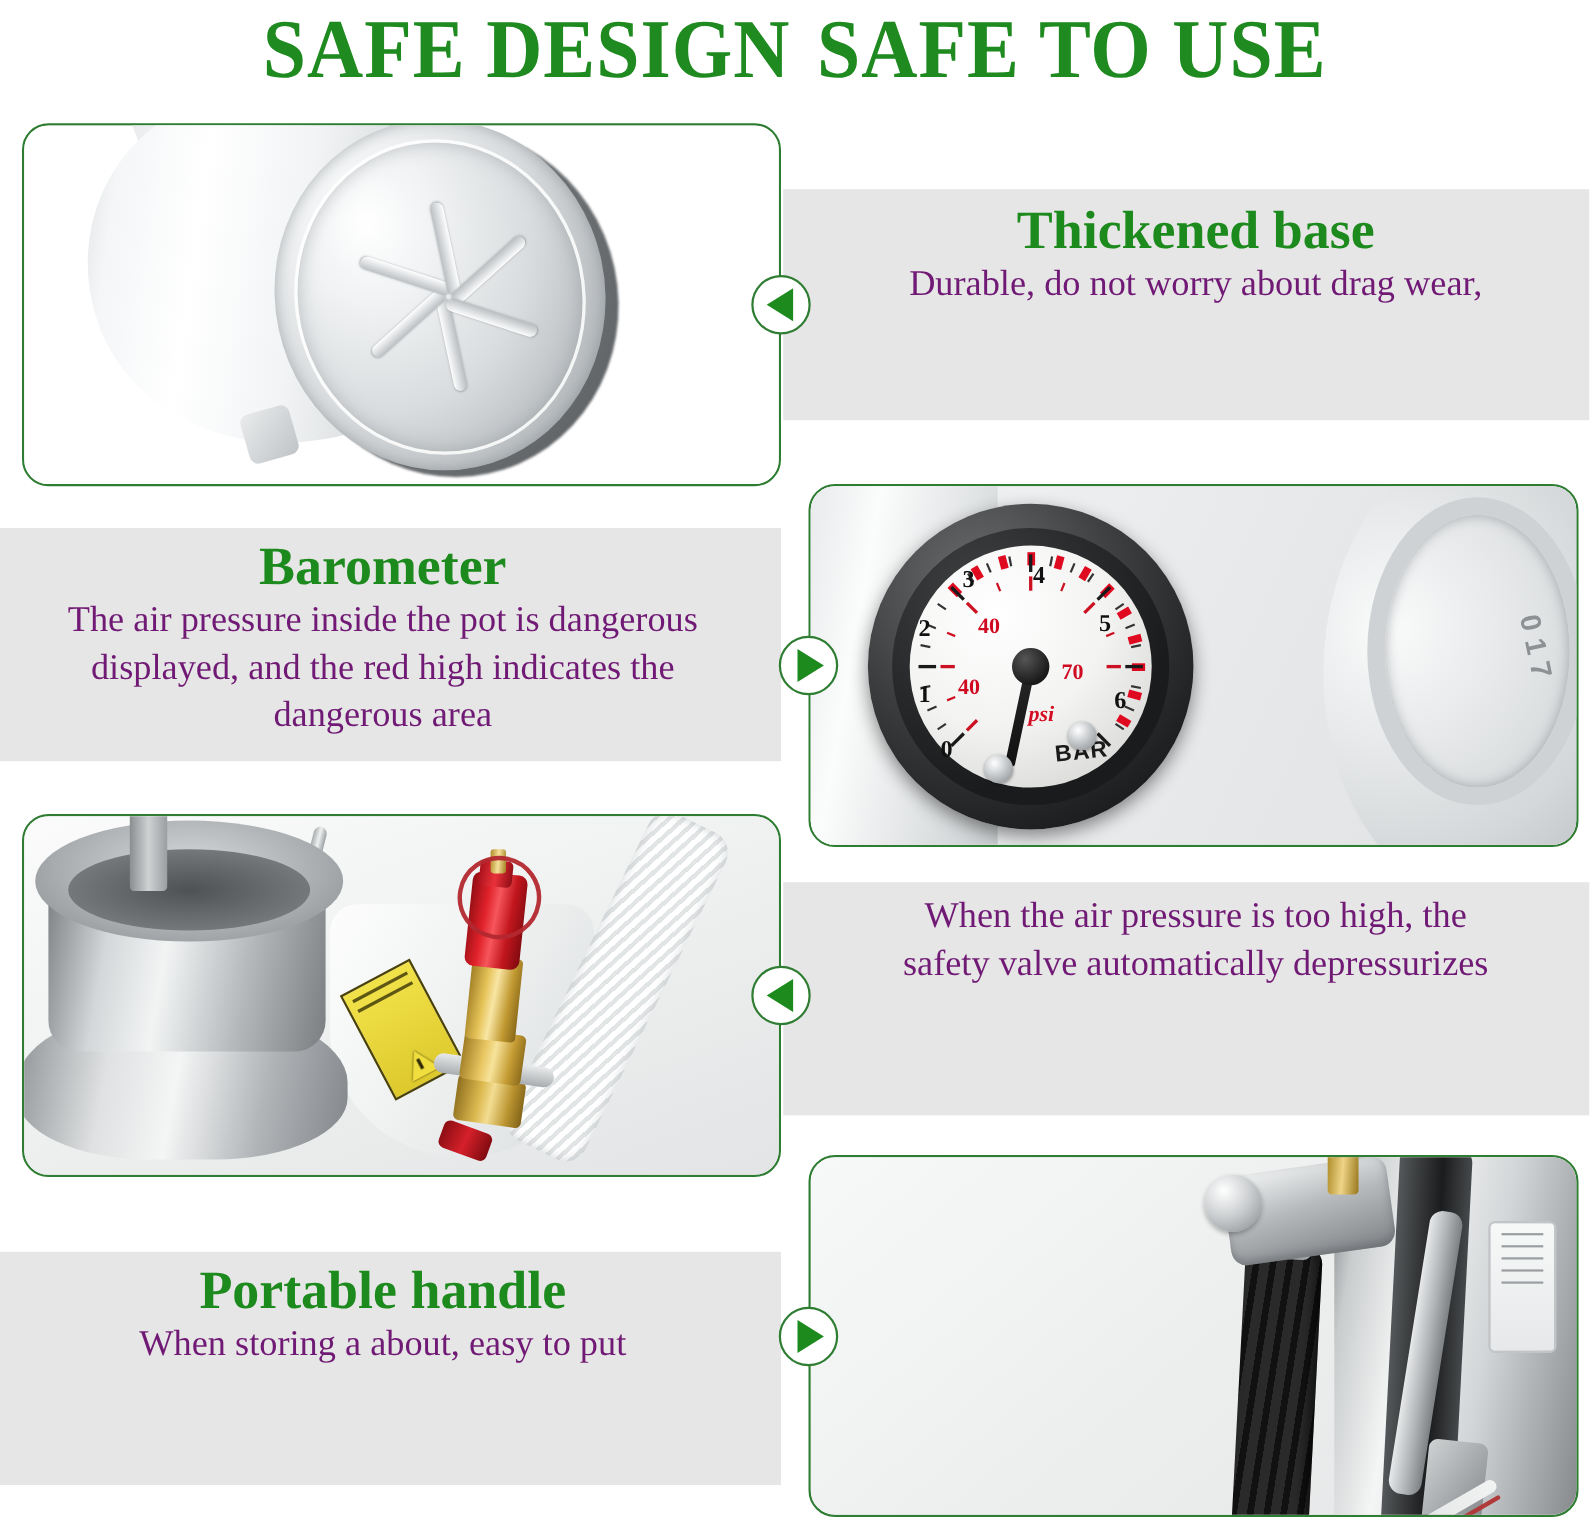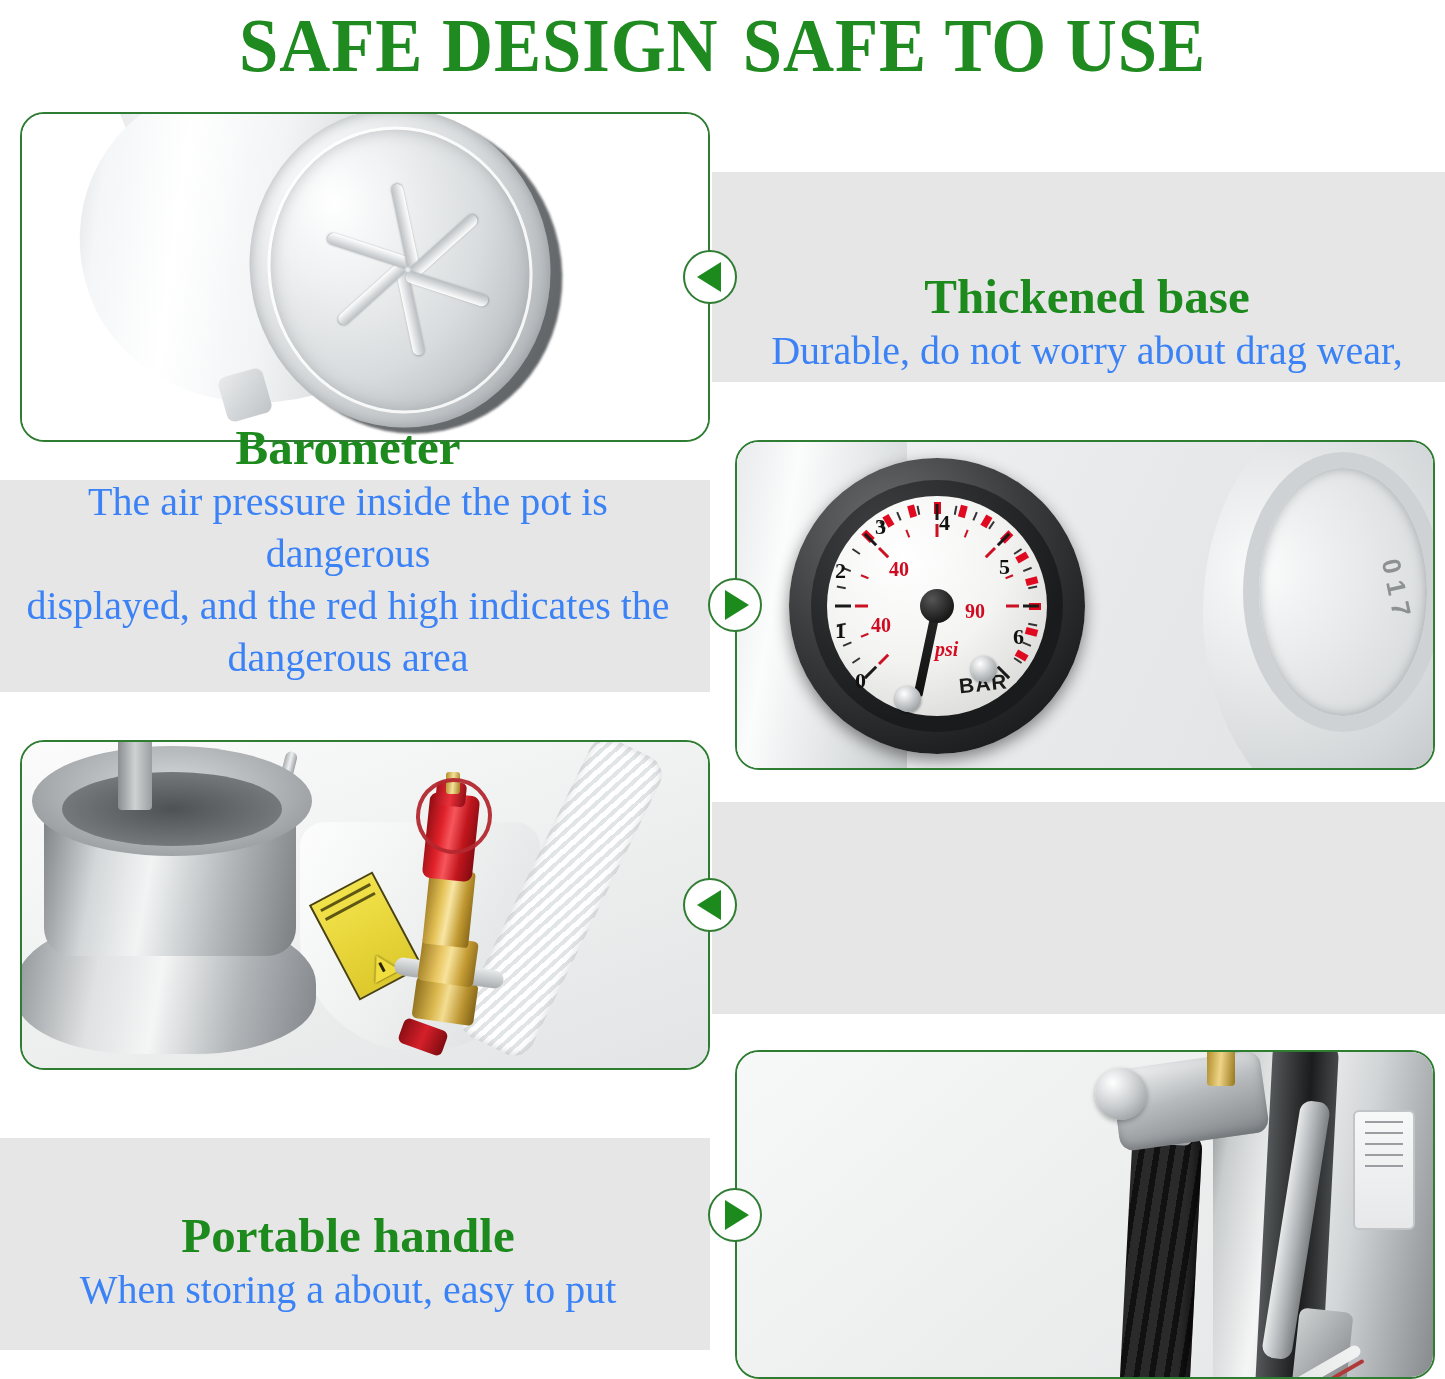--- a/index.html
+++ b/index.html
@@ -27,34 +27,34 @@
 
   
   .graypanel {
     position: absolute;
     background: #e6e6e6;
     z-index: 1;
   }
   .txtwrap {
     position: absolute;
     display: flex; flex-direction: column;
-    justify-content: flex-end;
+    justify-content: flex-start;
     z-index: 3;
   }
   .ttl {
     color: #1d8a1d;
     font-weight: bold;
     font-size: 49px;
     line-height: 1.12;
     white-space: nowrap;
     font-family: "Liberation Serif","DejaVu Serif",serif;
   }
   .desc {
-    color: #3b82f6;
-    font-size: 40px;
+    color: #701a75;
+    font-size: 33px;
     line-height: 1.30;
     font-family: "Liberation Serif","DejaVu Serif",serif;
   }
   .align-c { align-items: center; text-align: center; }
 
   
   .card {
     position: absolute;
     border: 2px solid #2e7d32;
     border-radius: 24px;
@@ -410,21 +410,21 @@
             <div class="num" style="left:28px; top:172px;">0</div>
             <div class="num" style="left:8px; top:122px;">1</div>
             <div class="num" style="left:8px; top:62px;">2</div>
             <div class="num" style="left:48px; top:18px;">3</div>
             <div class="num" style="left:112px; top:14px;">4</div>
             <div class="num" style="left:172px; top:58px;">5</div>
             <div class="num" style="left:186px; top:128px;">6</div>
 
             <div class="numred" style="left:44px; top:118px;">40</div>
             <div class="numred" style="left:62px; top:62px;">40</div>
-            <div class="numred" style="left:138px; top:104px;">90</div>
+            <div class="numred" style="left:138px; top:104px;">70</div>
 
             <div class="psi">psi</div>
             <div class="barlbl">BAR</div>
 
             <div class="needle" style="transform: translate(-4.5px,-12px) rotate(12deg);"></div>
             <div class="hub"></div>
           </div>
           <div class="screw" style="left:84px; top:206px;"></div>
           <div class="screw" style="left:160px; top:176px;"></div>
         </div>
@@ -474,20 +474,24 @@
       <div class="v-goldpin"></div>
       <div class="v-ring"></div>
     </div>
   </div>
 
   <div class="arrow" style="left:683px; top:878px;">
     <span class="tri tri-left"></span>
   </div>
 
   <div class="txtwrap align-c" style="left:742px; top:812px; width:690px; height:196px;">
+    <div class="desc">
+      <div>When the air pressure is too high, the</div>
+      <div>safety valve automatically depressurizes</div>
+    </div>
   </div>
 
   <div class="graypanel" style="left:0px; top:1138px; width:710px; height:212px;"></div>
 
   <div class="card" style="left:735px; top:1050px; width:700px; height:329px;">
     <div class="h-bg">
       <div class="h-pot"></div>
       <div class="h-gauge">
         <div class="mk"></div>
           <div class="mk"></div>

